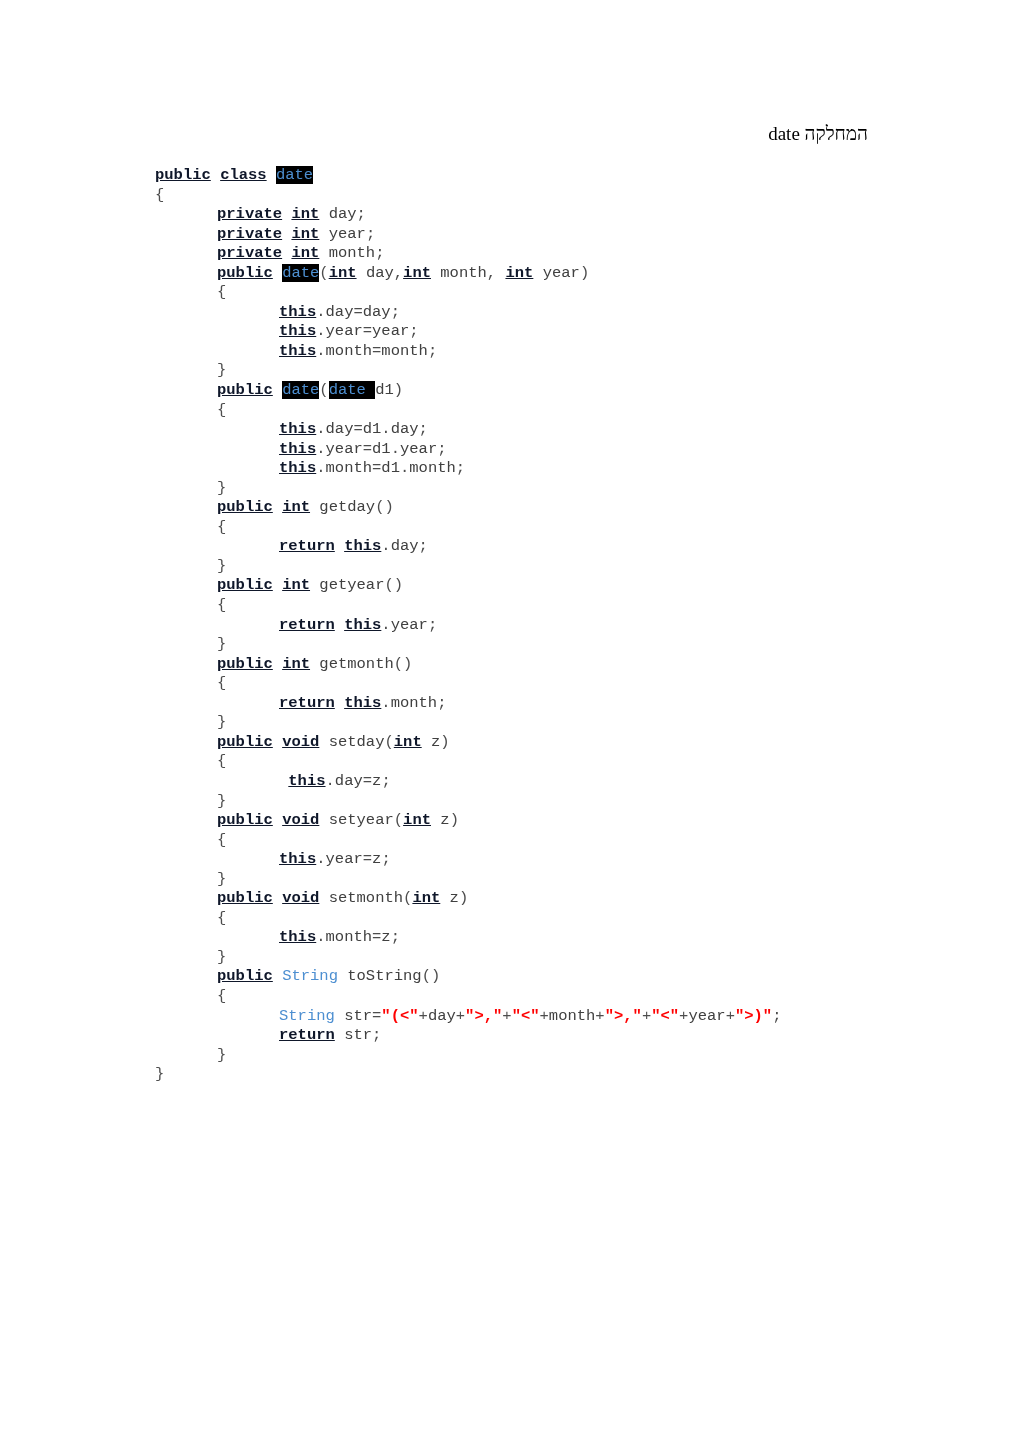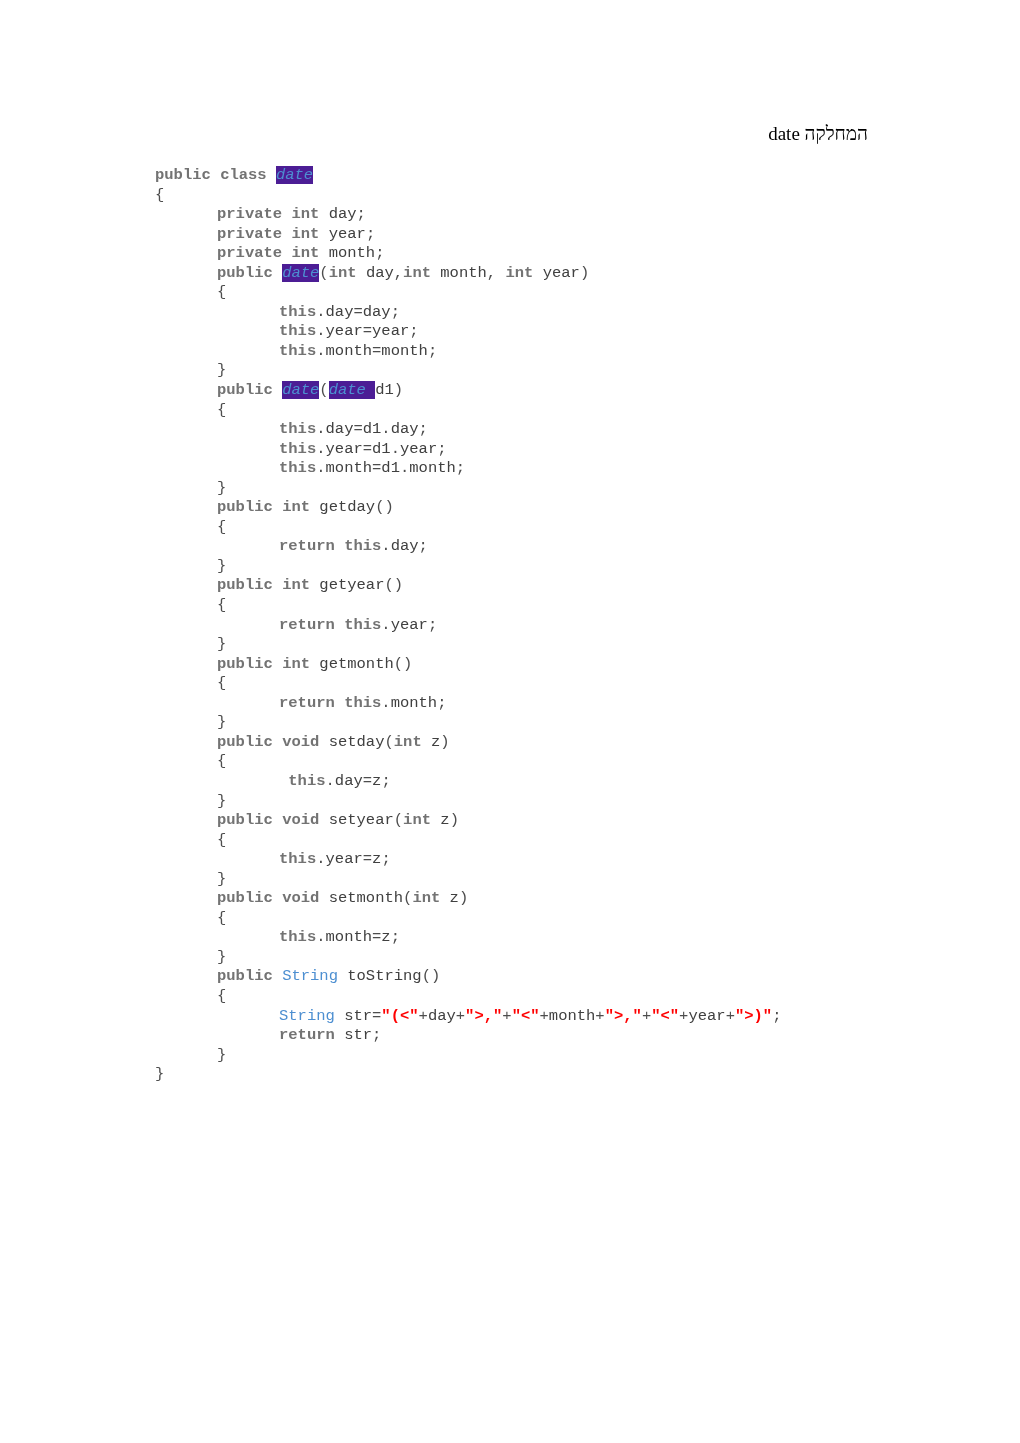--- a/index.html
+++ b/index.html
@@ -40,26 +40,26 @@
     color: #404040;
     white-space: pre;
     -webkit-font-smoothing: antialiased;
   }
   .code .ln {
     display: block;
     min-height: 19.55px;
     white-space: pre;
   }
   
-  .kw   { color: #737373; font-weight: bold; }
+  .kw   { color: #0f172a; font-weight: bold; text-decoration: underline; }
   .typ  { color: #4D8FD1; }
   .id   { color: #404040; }
   .pun  { color: #4D4D4D; }
   .str  { color: #FF0000; font-weight: bold; }
-  .hl   { background: #4c1d95; font-style: italic; }
+  .hl   { background: #000000; }
 </style>
 </head>
 <body>
 
 <div class="page">
 
   <div class="heading">המחלקה date</div>
 
   <div class="code" id="code-block"><span class="ln" id="line-1" style="padding-left: 0px;"><span class="kw">public</span><span class="pun"> </span><span class="kw">class</span><span class="pun"> </span><span class="hl"><span class="typ">date</span></span></span><span class="ln" id="line-2" style="padding-left: 0px;"><span class="pun">{</span></span><span class="ln" id="line-3" style="padding-left: 62px;"><span class="kw">private</span><span class="pun"> </span><span class="kw">int</span><span class="pun"> </span><span class="id">day</span><span class="pun">;</span></span><span class="ln" id="line-4" style="padding-left: 62px;"><span class="kw">private</span><span class="pun"> </span><span class="kw">int</span><span class="pun"> </span><span class="id">year</span><span class="pun">;</span></span><span class="ln" id="line-5" style="padding-left: 62px;"><span class="kw">private</span><span class="pun"> </span><span class="kw">int</span><span class="pun"> </span><span class="id">month</span><span class="pun">;</span></span><span class="ln" id="line-6" style="padding-left: 62px;"><span class="kw">public</span><span class="pun"> </span><span class="hl"><span class="typ">date</span></span><span class="pun">(</span><span class="kw">int</span><span class="pun"> </span><span class="id">day</span><span class="pun">,</span><span class="kw">int</span><span class="pun"> </span><span class="id">month</span><span class="pun">,</span><span class="pun"> </span><span class="kw">int</span><span class="pun"> </span><span class="id">year</span><span class="pun">)</span></span><span class="ln" id="line-7" style="padding-left: 62px;"><span class="pun">{</span></span><span class="ln" id="line-8" style="padding-left: 124px;"><span class="kw">this</span><span class="pun">.</span><span class="id">day</span><span class="pun">=</span><span class="id">day</span><span class="pun">;</span></span><span class="ln" id="line-9" style="padding-left: 124px;"><span class="kw">this</span><span class="pun">.</span><span class="id">year</span><span class="pun">=</span><span class="id">year</span><span class="pun">;</span></span><span class="ln" id="line-10" style="padding-left: 124px;"><span class="kw">this</span><span class="pun">.</span><span class="id">month</span><span class="pun">=</span><span class="id">month</span><span class="pun">;</span></span><span class="ln" id="line-11" style="padding-left: 62px;"><span class="pun">}</span></span><span class="ln" id="line-12" style="padding-left: 62px;"><span class="kw">public</span><span class="pun"> </span><span class="hl"><span class="typ">date</span></span><span class="pun">(</span><span class="hl"><span class="typ">date</span> </span><span class="id">d1</span><span class="pun">)</span></span><span class="ln" id="line-13" style="padding-left: 62px;"><span class="pun">{</span></span><span class="ln" id="line-14" style="padding-left: 124px;"><span class="kw">this</span><span class="pun">.</span><span class="id">day</span><span class="pun">=</span><span class="id">d1</span><span class="pun">.</span><span class="id">day</span><span class="pun">;</span></span><span class="ln" id="line-15" style="padding-left: 124px;"><span class="kw">this</span><span class="pun">.</span><span class="id">year</span><span class="pun">=</span><span class="id">d1</span><span class="pun">.</span><span class="id">year</span><span class="pun">;</span></span><span class="ln" id="line-16" style="padding-left: 124px;"><span class="kw">this</span><span class="pun">.</span><span class="id">month</span><span class="pun">=</span><span class="id">d1</span><span class="pun">.</span><span class="id">month</span><span class="pun">;</span></span><span class="ln" id="line-17" style="padding-left: 62px;"><span class="pun">}</span></span><span class="ln" id="line-18" style="padding-left: 62px;"><span class="kw">public</span><span class="pun"> </span><span class="kw">int</span><span class="pun"> </span><span class="id">getday</span><span class="pun">(</span><span class="pun">)</span></span><span class="ln" id="line-19" style="padding-left: 62px;"><span class="pun">{</span></span><span class="ln" id="line-20" style="padding-left: 124px;"><span class="kw">return</span><span class="pun"> </span><span class="kw">this</span><span class="pun">.</span><span class="id">day</span><span class="pun">;</span></span><span class="ln" id="line-21" style="padding-left: 62px;"><span class="pun">}</span></span><span class="ln" id="line-22" style="padding-left: 62px;"><span class="kw">public</span><span class="pun"> </span><span class="kw">int</span><span class="pun"> </span><span class="id">getyear</span><span class="pun">(</span><span class="pun">)</span></span><span class="ln" id="line-23" style="padding-left: 62px;"><span class="pun">{</span></span><span class="ln" id="line-24" style="padding-left: 124px;"><span class="kw">return</span><span class="pun"> </span><span class="kw">this</span><span class="pun">.</span><span class="id">year</span><span class="pun">;</span></span><span class="ln" id="line-25" style="padding-left: 62px;"><span class="pun">}</span></span><span class="ln" id="line-26" style="padding-left: 62px;"><span class="kw">public</span><span class="pun"> </span><span class="kw">int</span><span class="pun"> </span><span class="id">getmonth</span><span class="pun">(</span><span class="pun">)</span></span><span class="ln" id="line-27" style="padding-left: 62px;"><span class="pun">{</span></span><span class="ln" id="line-28" style="padding-left: 124px;"><span class="kw">return</span><span class="pun"> </span><span class="kw">this</span><span class="pun">.</span><span class="id">month</span><span class="pun">;</span></span><span class="ln" id="line-29" style="padding-left: 62px;"><span class="pun">}</span></span><span class="ln" id="line-30" style="padding-left: 62px;"><span class="kw">public</span><span class="pun"> </span><span class="kw">void</span><span class="pun"> </span><span class="id">setday</span><span class="pun">(</span><span class="kw">int</span><span class="pun"> </span><span class="id">z</span><span class="pun">)</span></span><span class="ln" id="line-31" style="padding-left: 62px;"><span class="pun">{</span></span><span class="ln" id="line-32" style="padding-left: 124px;"><span class="pun"> </span><span class="kw">this</span><span class="pun">.</span><span class="id">day</span><span class="pun">=</span><span class="id">z</span><span class="pun">;</span></span><span class="ln" id="line-33" style="padding-left: 62px;"><span class="pun">}</span></span><span class="ln" id="line-34" style="padding-left: 62px;"><span class="kw">public</span><span class="pun"> </span><span class="kw">void</span><span class="pun"> </span><span class="id">setyear</span><span class="pun">(</span><span class="kw">int</span><span class="pun"> </span><span class="id">z</span><span class="pun">)</span></span><span class="ln" id="line-35" style="padding-left: 62px;"><span class="pun">{</span></span><span class="ln" id="line-36" style="padding-left: 124px;"><span class="kw">this</span><span class="pun">.</span><span class="id">year</span><span class="pun">=</span><span class="id">z</span><span class="pun">;</span></span><span class="ln" id="line-37" style="padding-left: 62px;"><span class="pun">}</span></span><span class="ln" id="line-38" style="padding-left: 62px;"><span class="kw">public</span><span class="pun"> </span><span class="kw">void</span><span class="pun"> </span><span class="id">setmonth</span><span class="pun">(</span><span class="kw">int</span><span class="pun"> </span><span class="id">z</span><span class="pun">)</span></span><span class="ln" id="line-39" style="padding-left: 62px;"><span class="pun">{</span></span><span class="ln" id="line-40" style="padding-left: 124px;"><span class="kw">this</span><span class="pun">.</span><span class="id">month</span><span class="pun">=</span><span class="id">z</span><span class="pun">;</span></span><span class="ln" id="line-41" style="padding-left: 62px;"><span class="pun">}</span></span><span class="ln" id="line-42" style="padding-left: 62px;"><span class="kw">public</span><span class="pun"> </span><span class="typ">String</span><span class="pun"> </span><span class="id">toString</span><span class="pun">(</span><span class="pun">)</span></span><span class="ln" id="line-43" style="padding-left: 62px;"><span class="pun">{</span></span><span class="ln" id="line-44" style="padding-left: 124px;"><span class="typ">String</span><span class="pun"> </span><span class="id">str</span><span class="pun">=</span><span class="str">"(&lt;"</span><span class="pun">+</span><span class="id">day</span><span class="pun">+</span><span class="str">"&gt;,"</span><span class="pun">+</span><span class="str">"&lt;"</span><span class="pun">+</span><span class="id">month</span><span class="pun">+</span><span class="str">"&gt;,"</span><span class="pun">+</span><span class="str">"&lt;"</span><span class="pun">+</span><span class="id">year</span><span class="pun">+</span><span class="str">"&gt;)"</span><span class="pun">;</span></span><span class="ln" id="line-45" style="padding-left: 124px;"><span class="kw">return</span><span class="pun"> </span><span class="id">str</span><span class="pun">;</span></span><span class="ln" id="line-46" style="padding-left: 62px;"><span class="pun">}</span></span><span class="ln" id="line-47" style="padding-left: 0px;"><span class="pun">}</span></span></div>
 

